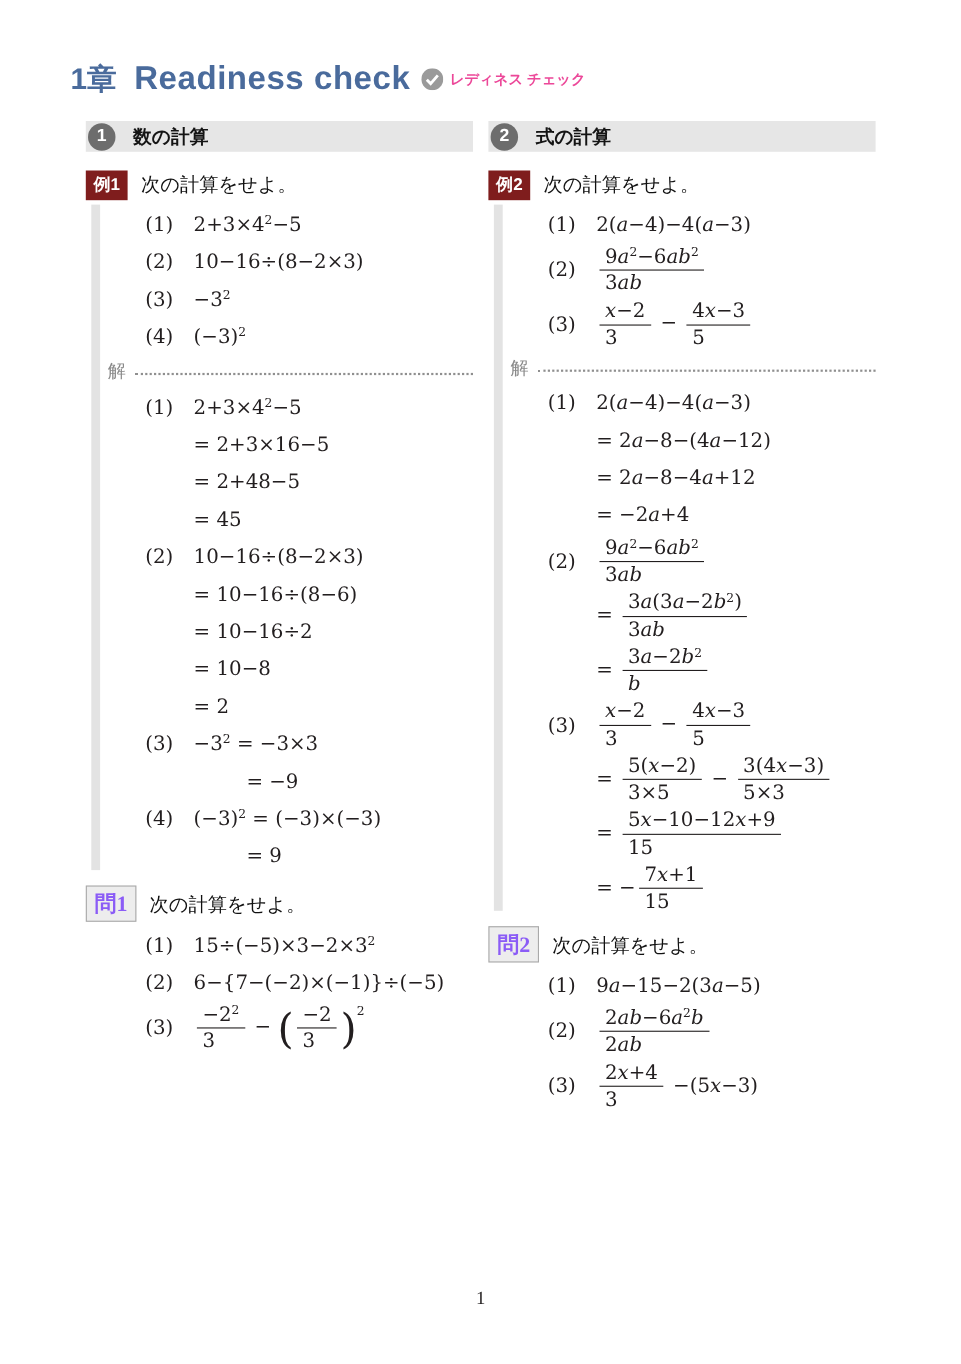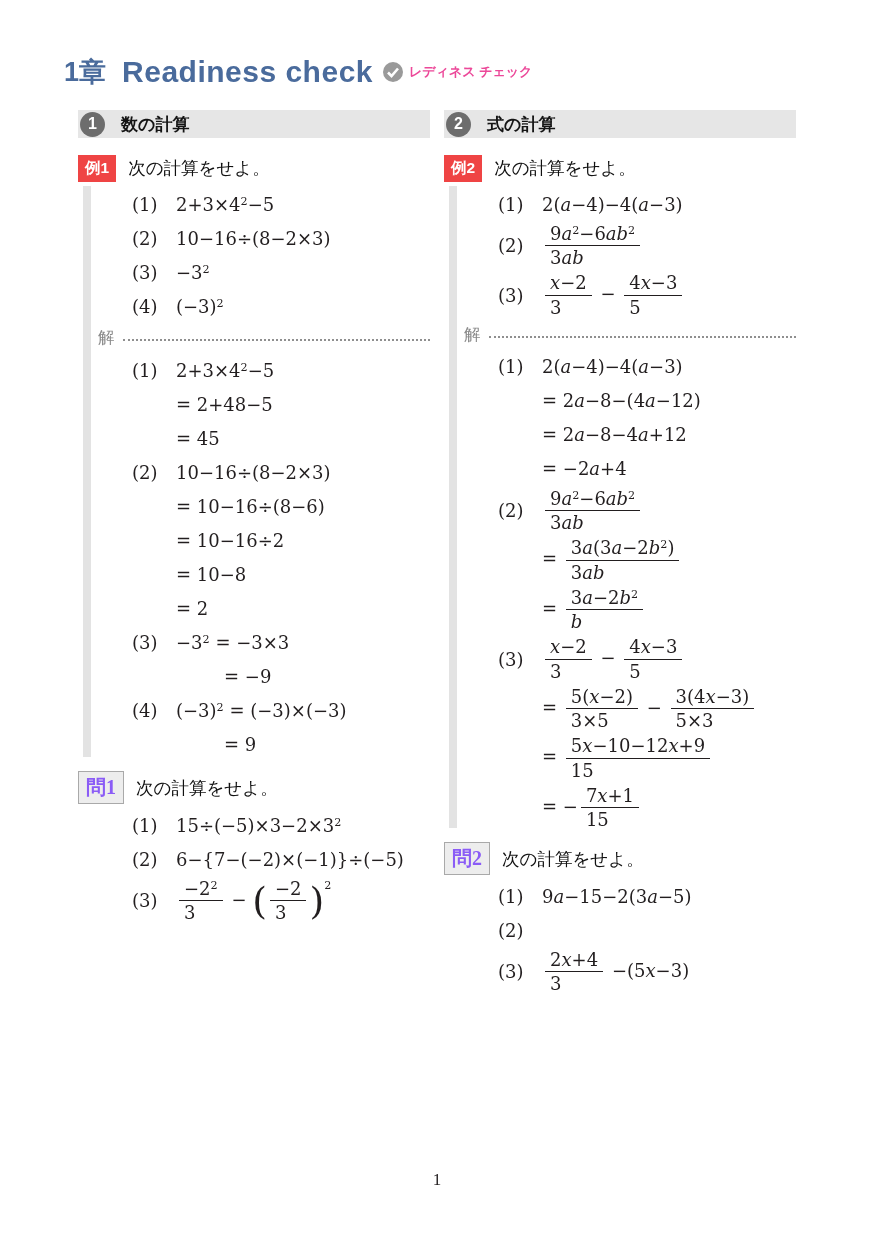--- a/index.html
+++ b/index.html
@@ -23,21 +23,21 @@
   
   .sec { display:flex; align-items:center; height:28px; background:#e6e6e6; margin-bottom:15px; }
   .badge { width:25px; height:25px; border-radius:50%; background:#6d6d6d; color:#fff;
            font-family:"Liberation Sans",sans-serif; font-weight:bold; font-size:16px;
            display:flex; align-items:center; justify-content:center; margin-left:2px; flex:none; }
   .sec-title { font-family:"Liberation Sans",sans-serif; font-weight:bold; font-size:17px; color:#141414; margin-left:16px; }
   
   .ex { position:relative; }
   .vbar { position:absolute; left:5px; top:33px; bottom:4px; width:8px; background:#e3e3e3; }
   .bhead { display:flex; align-items:center; min-height:30px; margin-bottom:4px; position:relative; z-index:1; }
-  .ex-label { background:#ef4444; color:#fff; font-weight:bold; font-size:15.5px; padding:3px 7px; font-family:"Liberation Sans",sans-serif; }
+  .ex-label { background:#7f1d1d; color:#fff; font-weight:bold; font-size:15.5px; padding:3px 7px; font-family:"Liberation Sans",sans-serif; }
   .q-label  { background:#ededed; border:1px solid #a9a9a9; color:#8b5cf6; font-weight:bold; font-size:20px; padding:2px 7px; font-family:Liberation Serif, serif; }
   .prompt { margin-left:12px; font-size:17.5px; color:#111; }
   .qblock { margin-top:10px; }
   
   .kai { display:flex; align-items:center; min-height:30px; padding-left:20px; position:relative; z-index:1; }
   .kai-label { color:#8a8a8a; font-size:16.5px; }
   .kai-dots { flex:1; margin-left:8px; height:0; border-bottom:2px dotted #8f8f8f; transform:translateY(2px); }
   
   .line { display:flex; align-items:center; min-height:34px; position:relative; z-index:1; }
   .p-line, .s-line { padding-left:54px; }
@@ -103,20 +103,23 @@
       <div class="kai">
         <span class="kai-label">解</span>
         <span class="kai-dots"></span>
       </div>
 
       <div class="line s-line">
         <span class="no math">(1)</span>
         <span class="math">2+3×4<sup>2</sup>−5</span>
       </div>
       <div class="line eq">
+        <span class="math">= 2+3×16−5</span>
+      </div>
+      <div class="line eq">
         <span class="math">= 2+48−5</span>
       </div>
       <div class="line eq">
         <span class="math">= 45</span>
       </div>
       <div class="line s-line">
         <span class="no math">(2)</span>
         <span class="math">10−16÷(8−2×3)</span>
       </div>
       <div class="line eq">
@@ -240,20 +243,21 @@
       <div class="bhead">
         <span class="q-label">問2</span>
         <span class="prompt">次の計算をせよ。</span>
       </div>
       <div class="line p-line">
         <span class="no math">(1)</span>
         <span class="math">9<i>a</i>−15−2(3<i>a</i>−5)</span>
       </div>
       <div class="line p-line">
         <span class="no math">(2)</span>
+        <span class="math"><span class="fr"><span class="nu">2<i>ab</i>−6<i>a</i><sup>2</sup><i>b</i></span><span class="de">2<i>ab</i></span></span></span>
       </div>
       <div class="line p-line">
         <span class="no math">(3)</span>
         <span class="math"><span class="fr"><span class="nu">2<i>x</i>+4</span><span class="de">3</span></span> −(5<i>x</i>−3)</span>
       </div>
     </div>
   </div>
 
   <div class="pageno">1</div>
 </div>

